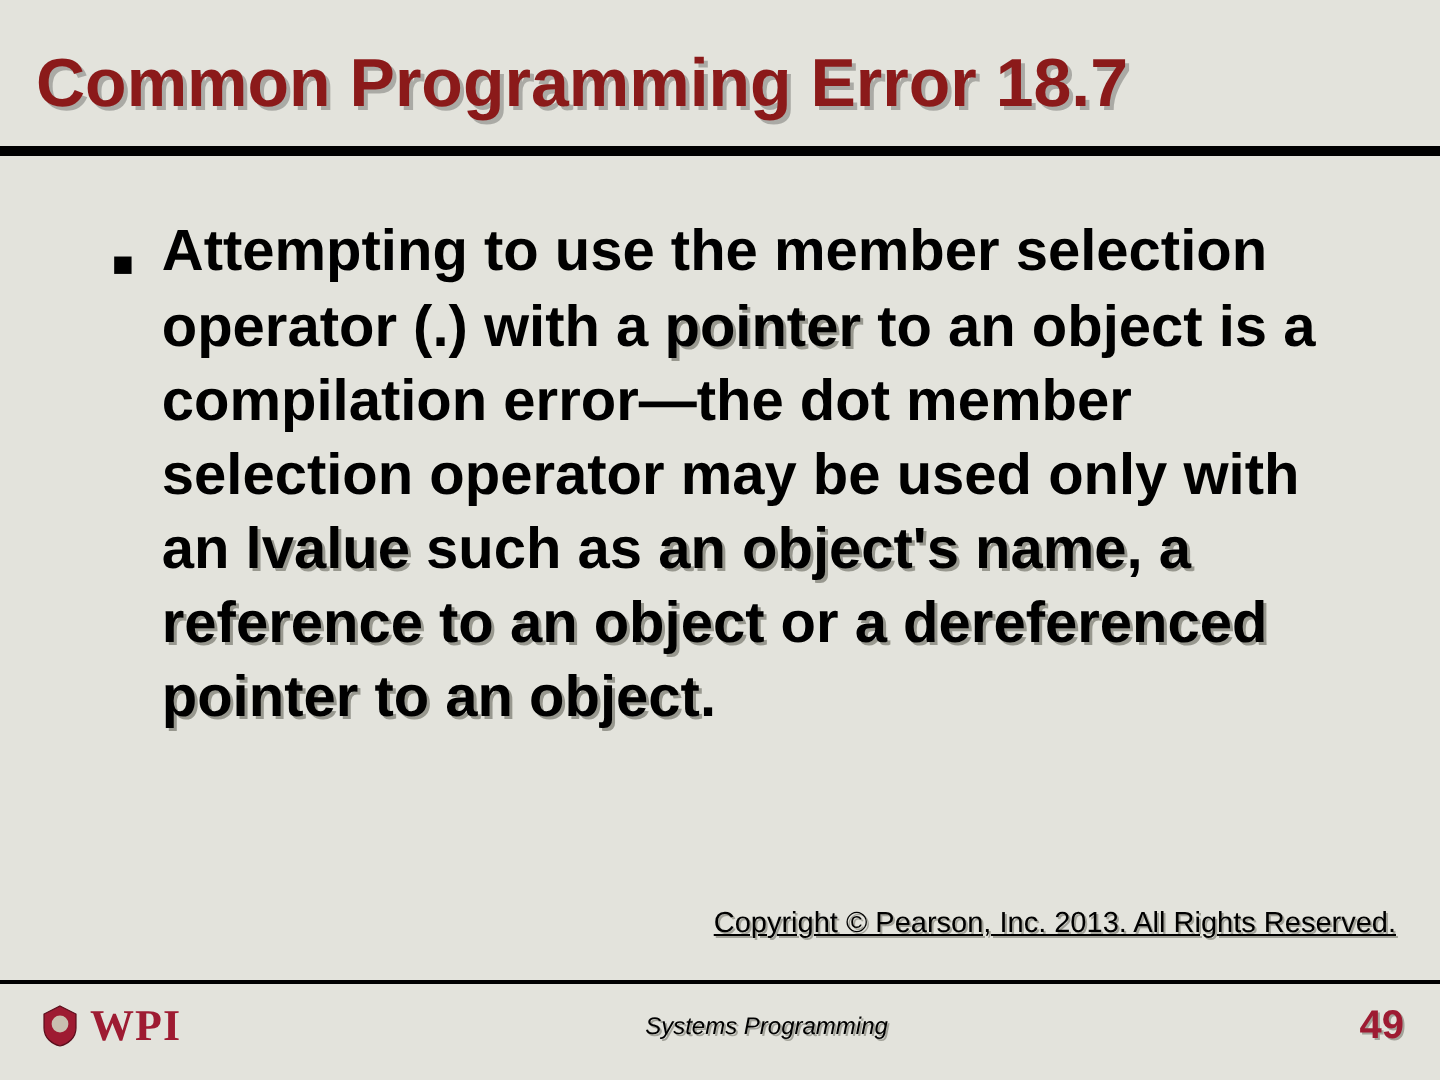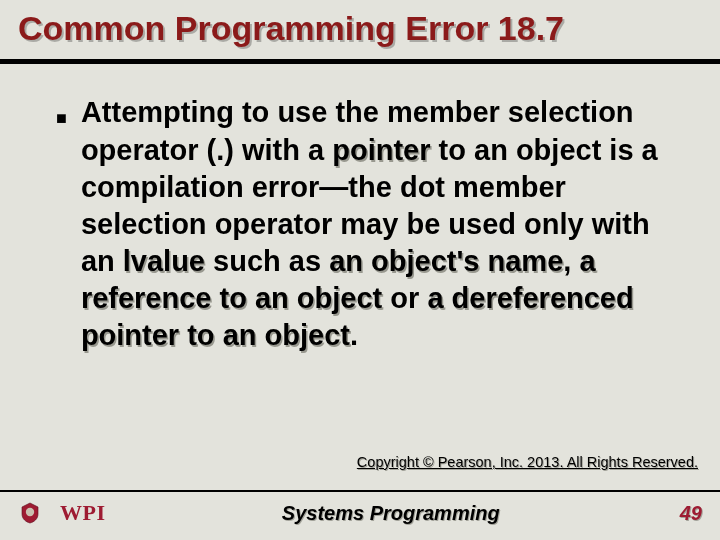--- a/index.html
+++ b/index.html
@@ -4,21 +4,21 @@
 <style>
   * { margin: 0; padding: 0; box-sizing: border-box; }
   html, body { width: 720px; height: 540px; overflow: hidden; }
   body {
     background: #e3e3dc;
     font-family: "Comic Sans MS", "Comic Sans", cursive, sans-serif;
     color: #000;
     position: relative;
   }
   .title-wrap {
-    padding: 10px 18px 12px 18px;
+    padding: 24px 18px 12px 18px;
   }
   .title {
     font-size: 34px;
     font-weight: bold;
     color: #8b1a1a;
     text-shadow: 2px 2px 0 rgba(0,0,0,0.25);
     line-height: 1.1;
     white-space: nowrap;
   }
   .rule {
@@ -64,21 +64,21 @@
     right: 0;
     bottom: 14px;
     display: flex;
     align-items: center;
     padding: 8px 18px 0 18px;
     border-top: 2px solid #000;
   }
   .logo {
     display: flex;
     align-items: center;
-    gap: 18px;
+    gap: 3px;
     margin-right: 28px;
   }
   .logo-badge {
     width: 24px;
     height: 24px;
     position: relative;
   }
   .logo-badge svg { display: block; }
   .logo-text {
     font-family: Georgia, "Times New Roman", serif;
@@ -89,35 +89,34 @@
   }
   .footer-center {
     flex: 1;
     display: flex;
     gap: 44px;
     justify-content: center;
     align-items: baseline;
   }
   .footer-left-label,
   .footer-right-label {
-    font-size: 20px;
-    font-weight: bold;
+    font-size: 12px;
+    font-weight: normal;
     font-style: italic;
     text-shadow: 1px 1px 0 rgba(120,120,110,0.6);
   }
   .footer-right-label { color: #9e1b32; }
   .page-num {
     font-size: 20px;
     font-weight: bold;
     color: #9e1b32;
     text-shadow: 1px 1px 0 rgba(120,120,110,0.6);
     margin-left: 20px;
     width: 34px;
     text-align: right;
-    font-style: italic;
   }
 </style>
 </head>
 <body>
 
 <div class="title-wrap">
   <div class="title">Common Programming Error 18.7</div>
 </div>
 <div class="rule"></div>
 

